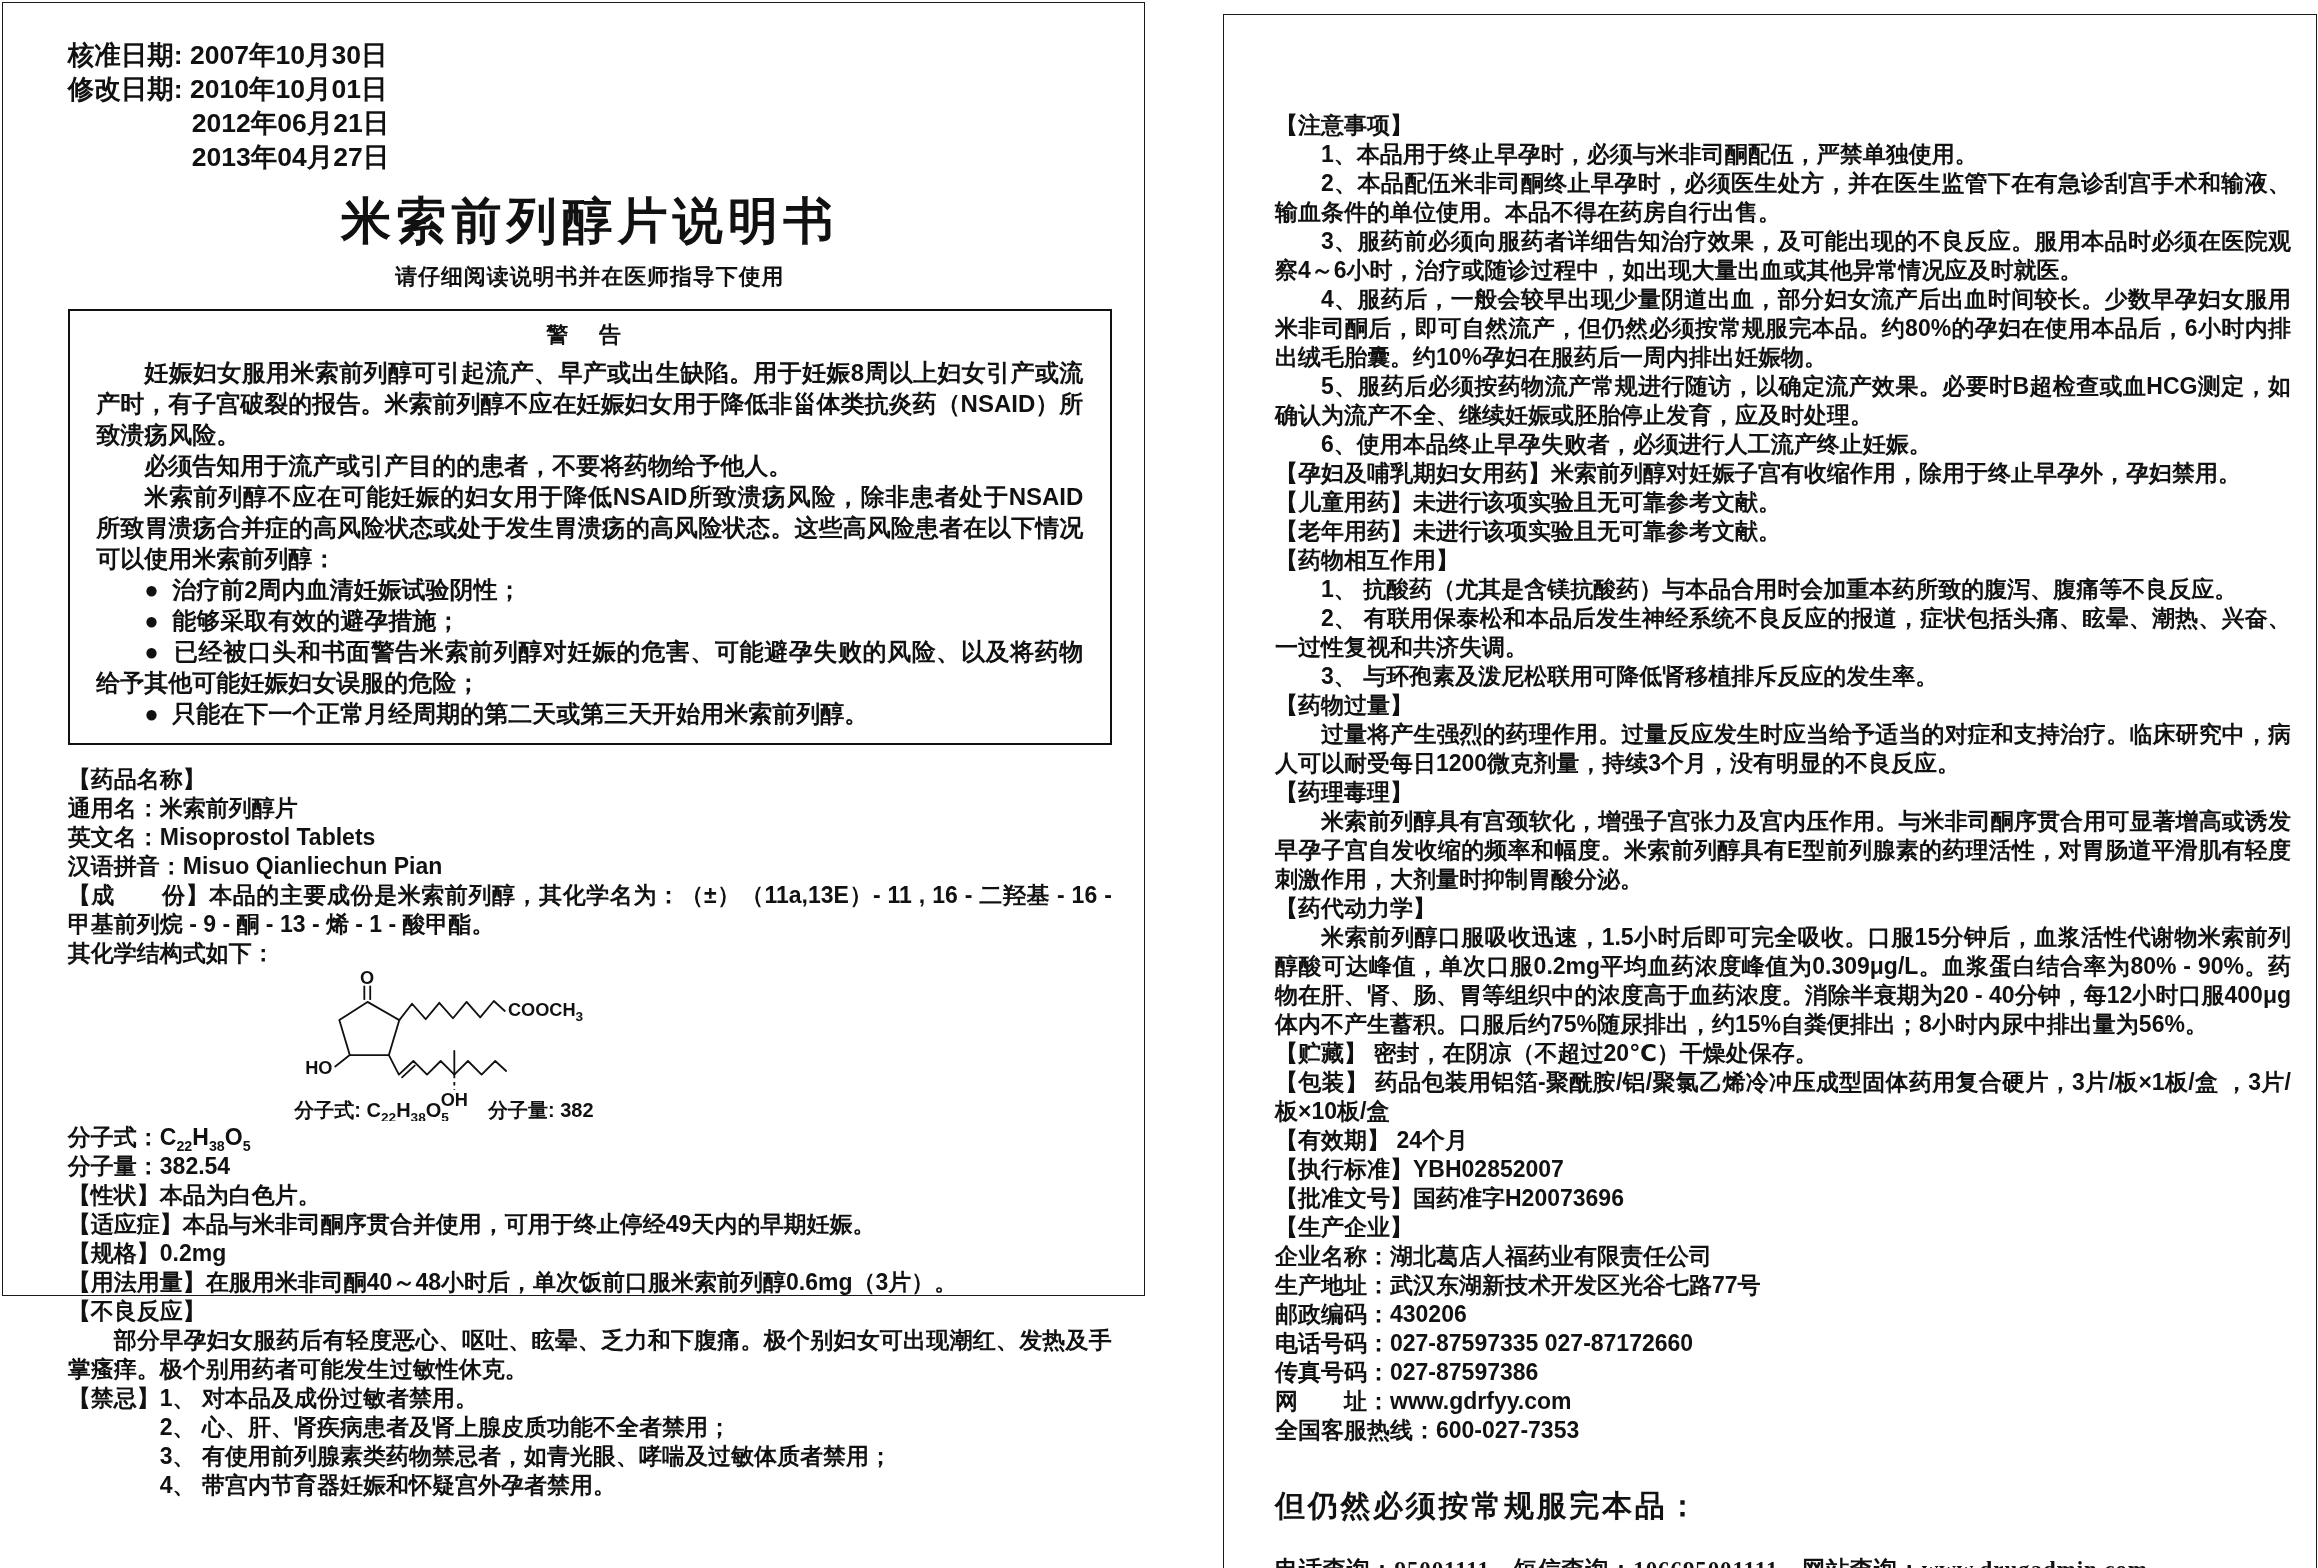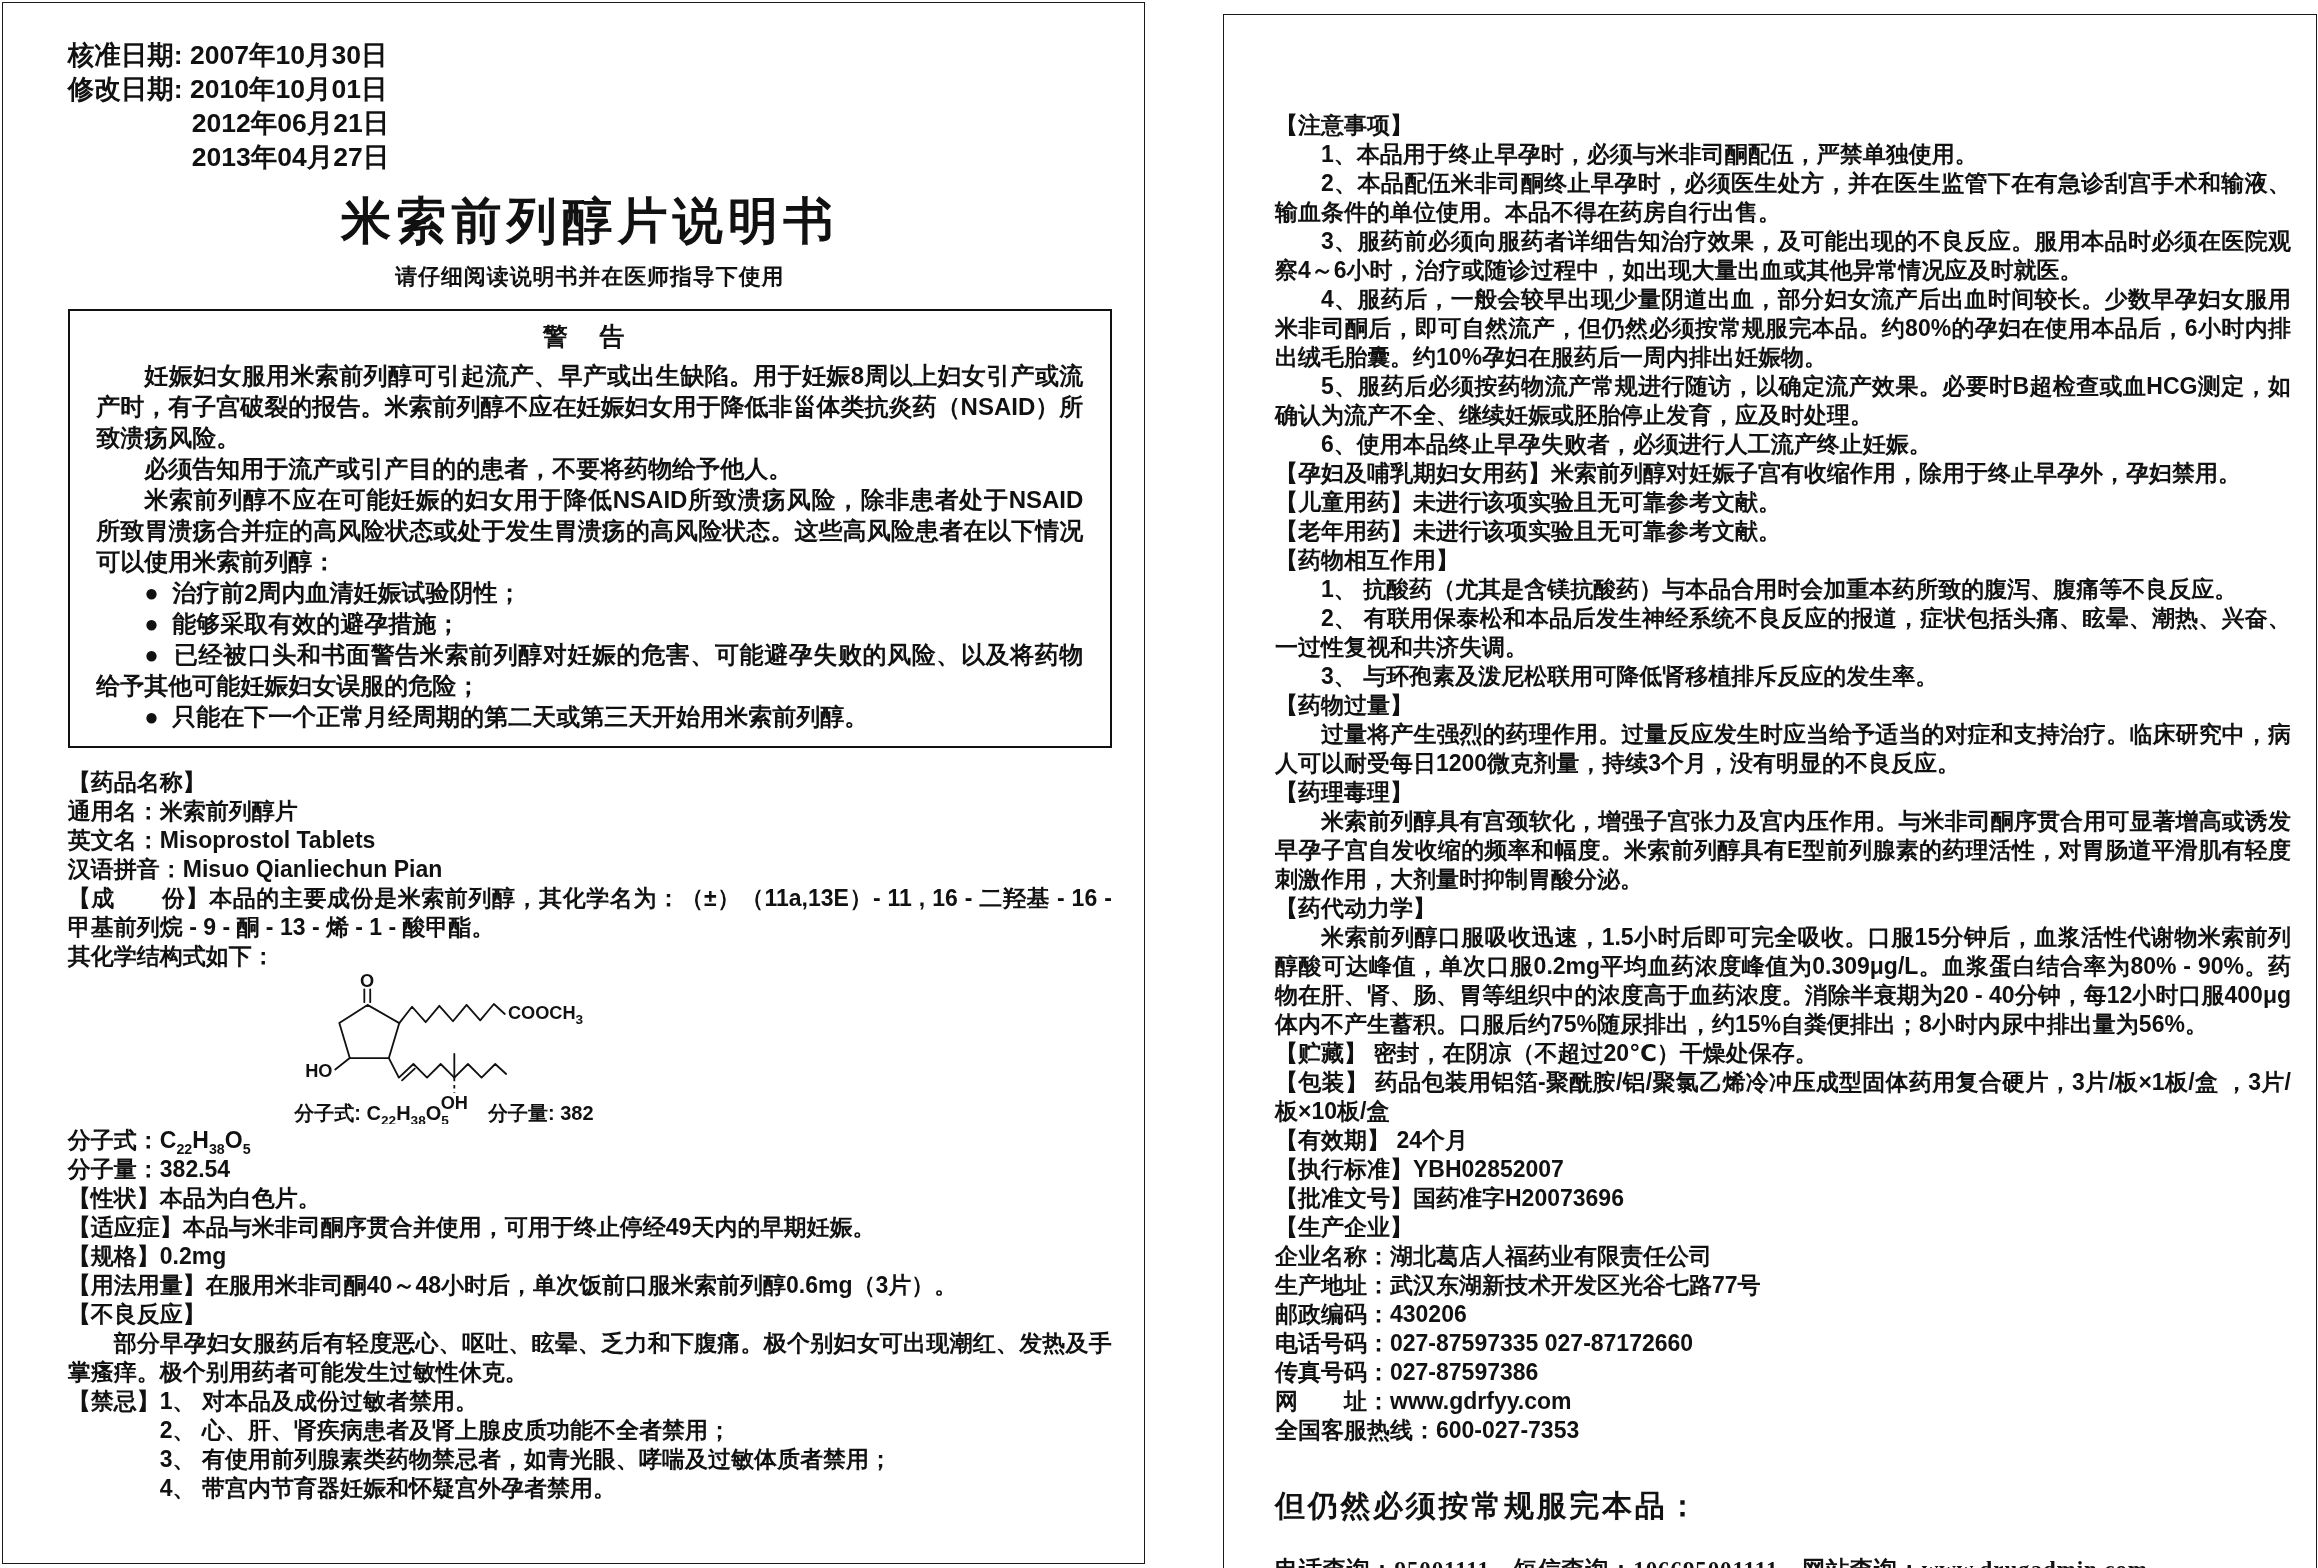--- a/index.html
+++ b/index.html
@@ -1,38 +1,38 @@
 <!DOCTYPE html>
 <html style="font-size:14px"><head>
 <meta charset="utf-8">
 <style>
   html,body{margin:0;padding:0;background:#ffffff;}
   #sheet{position:relative;width:2319px;height:1569px;background:#ffffff;overflow:hidden;
          font-family:"Liberation Sans","DejaVu Sans",sans-serif;color:#111;font-weight:600;}
   .page{position:absolute;box-sizing:border-box;border:1.8px solid #1a1a1a;background:#fff;}
-  #page-left{left:1.8px;top:1.8px;width:1143px;height:1562px;padding:35px 32px 0 65px;}
+  #page-left{left:1.8px;top:1.8px;width:1143px;height:1294px;padding:35px 32px 0 65px;}
   #page-right{left:1223px;top:14px;width:1094px;height:1565px;padding:96px 25px 0 51px;}
 
   
   .ln{font-size:23px;line-height:29px;white-space:pre-wrap;}
   .indent{text-indent:2em;}
   .hang{padding-left:4em;}
   .just{text-align:justify;}
   .dcont{padding-left:124px;}
 
   
   #dates .ln{font-size:26.5px;line-height:34px;font-weight:700;}
 
   
   #doc-title{margin-top:14px;text-align:center;font-size:50px;font-weight:700;letter-spacing:5.3px;}
   #doc-subtitle{margin-top:7px;text-align:center;font-size:22px;font-weight:700;letter-spacing:0.9px;}
 
   
   #warning-box{margin-top:17.7px;border:2.7px solid #111;padding:5.3px 26.5px 14px 26.5px;}
-  #warning-title{text-align:center;font-size:25px;font-weight:700;letter-spacing:12.4px;margin:3.5px 0 7px 0;}
+  #warning-title{text-align:center;font-size:22px;font-weight:700;letter-spacing:12.4px;margin:3.5px 0 7px 0;}
   #warning-box .ln{font-size:24px;line-height:31px;font-weight:700;}
 
   #left-body{margin-top:19.5px;}
 
   
   #structure{margin-left:224px;margin-top:3.5px;margin-bottom:1.8px;}
   #structure svg{display:block;}
   .bond{stroke:#111;stroke-width:4;fill:none;stroke-linecap:round;stroke-linejoin:round;}
   .bond-dash{stroke:#111;stroke-width:4;fill:none;stroke-dasharray:8 8;}
   .svglab{font-size:40px;font-weight:600;fill:#111;}

